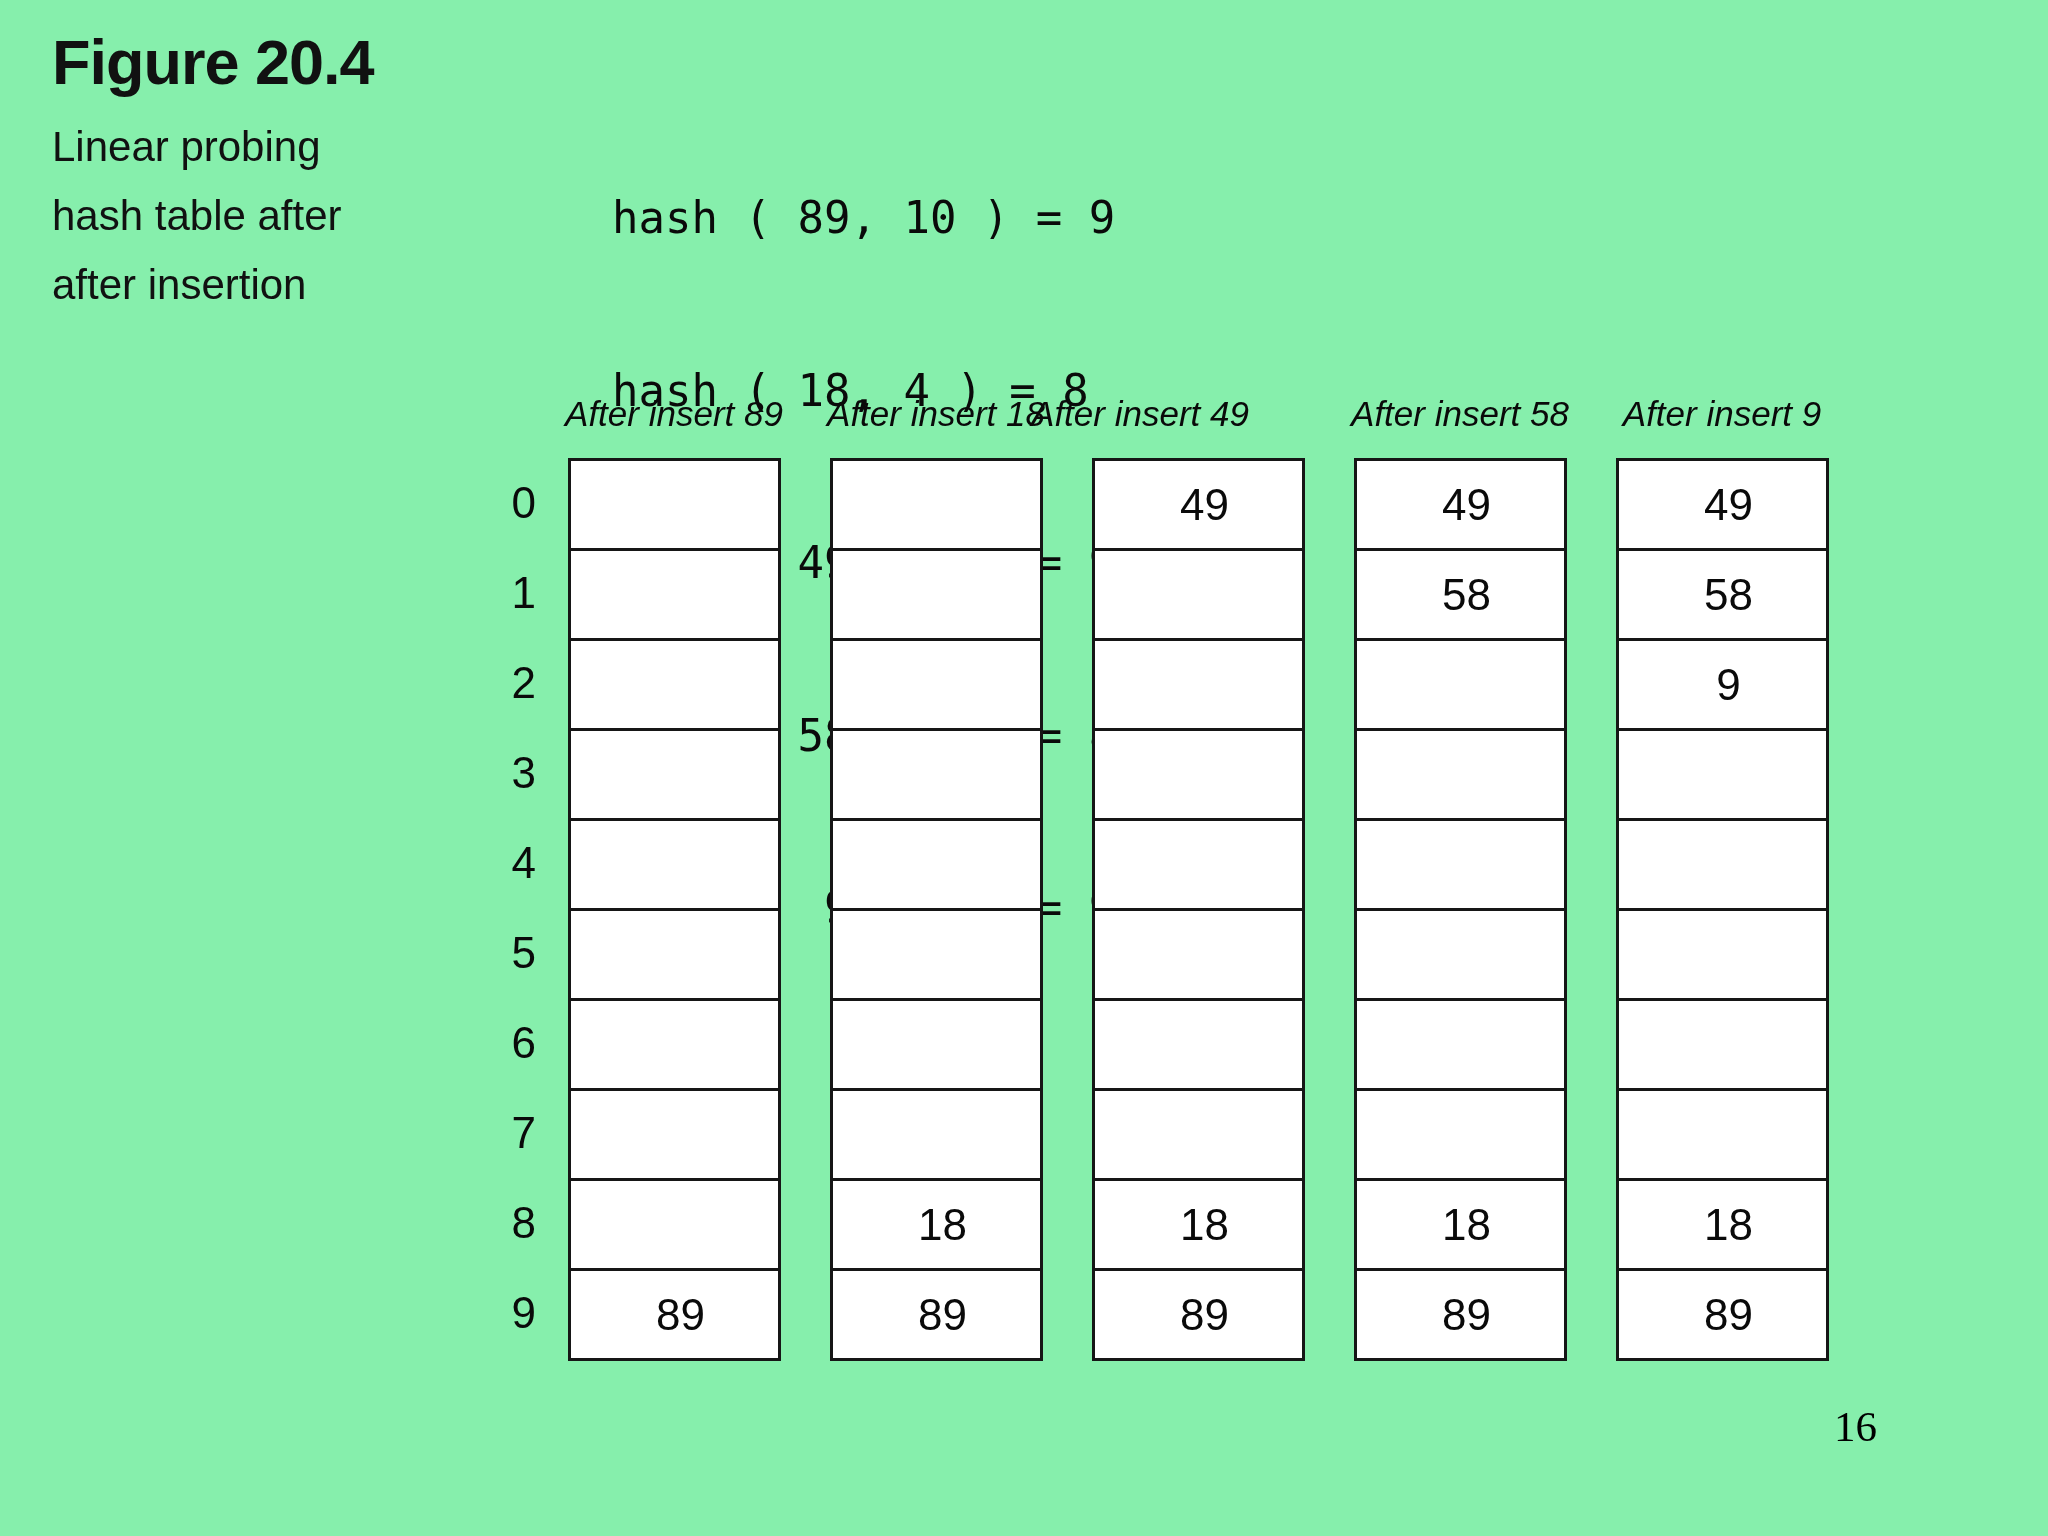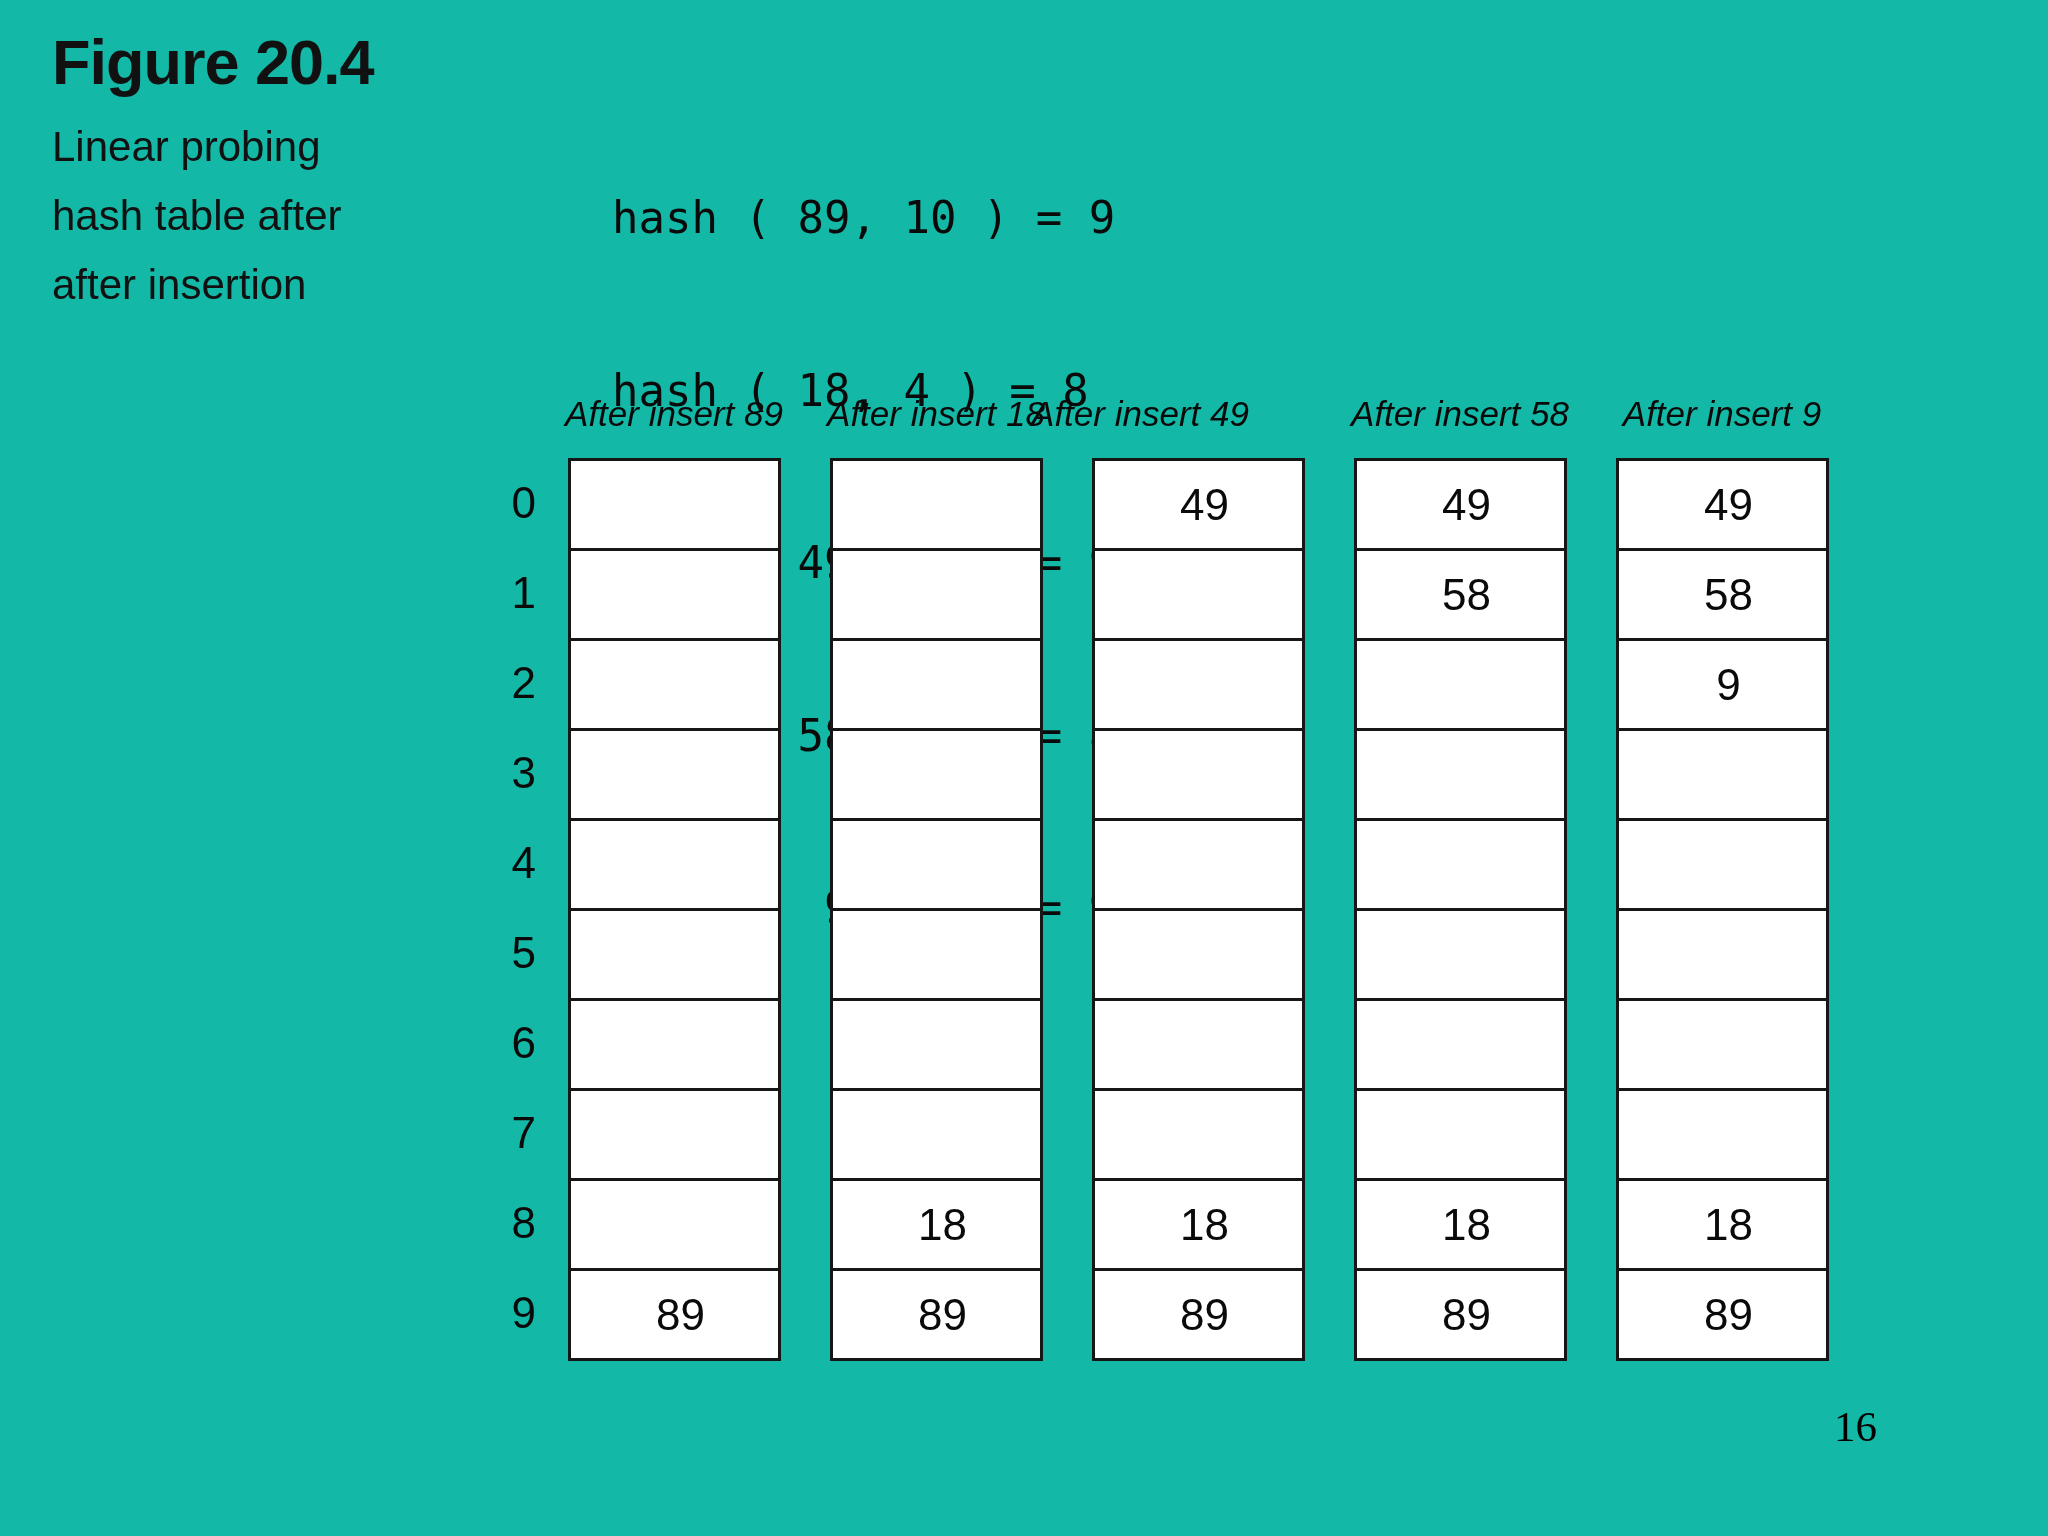--- a/index.html
+++ b/index.html
@@ -1,17 +1,17 @@
 <!DOCTYPE html>
 <html><head>
 <meta charset="utf-8">
 <style>
   html,body { margin:0; padding:0; background:#ffffff; }
   .slide {
-    position:relative; width:2048px; height:1536px; background:#14b8a6;
+    position:relative; width:2048px; height:1536px; background:#86efac;
     font-family:"Liberation Sans", sans-serif; color:#111; overflow:hidden;
   }
   .figure-title {
     position:absolute; left:52px; top:28px;
     font-size:63px; font-weight:700; letter-spacing:-1px; line-height:1.1;
   }
   .figure-subtitle {
     position:absolute; left:52px; top:112px;
     font-size:42px; line-height:69px; font-weight:400;
   }

